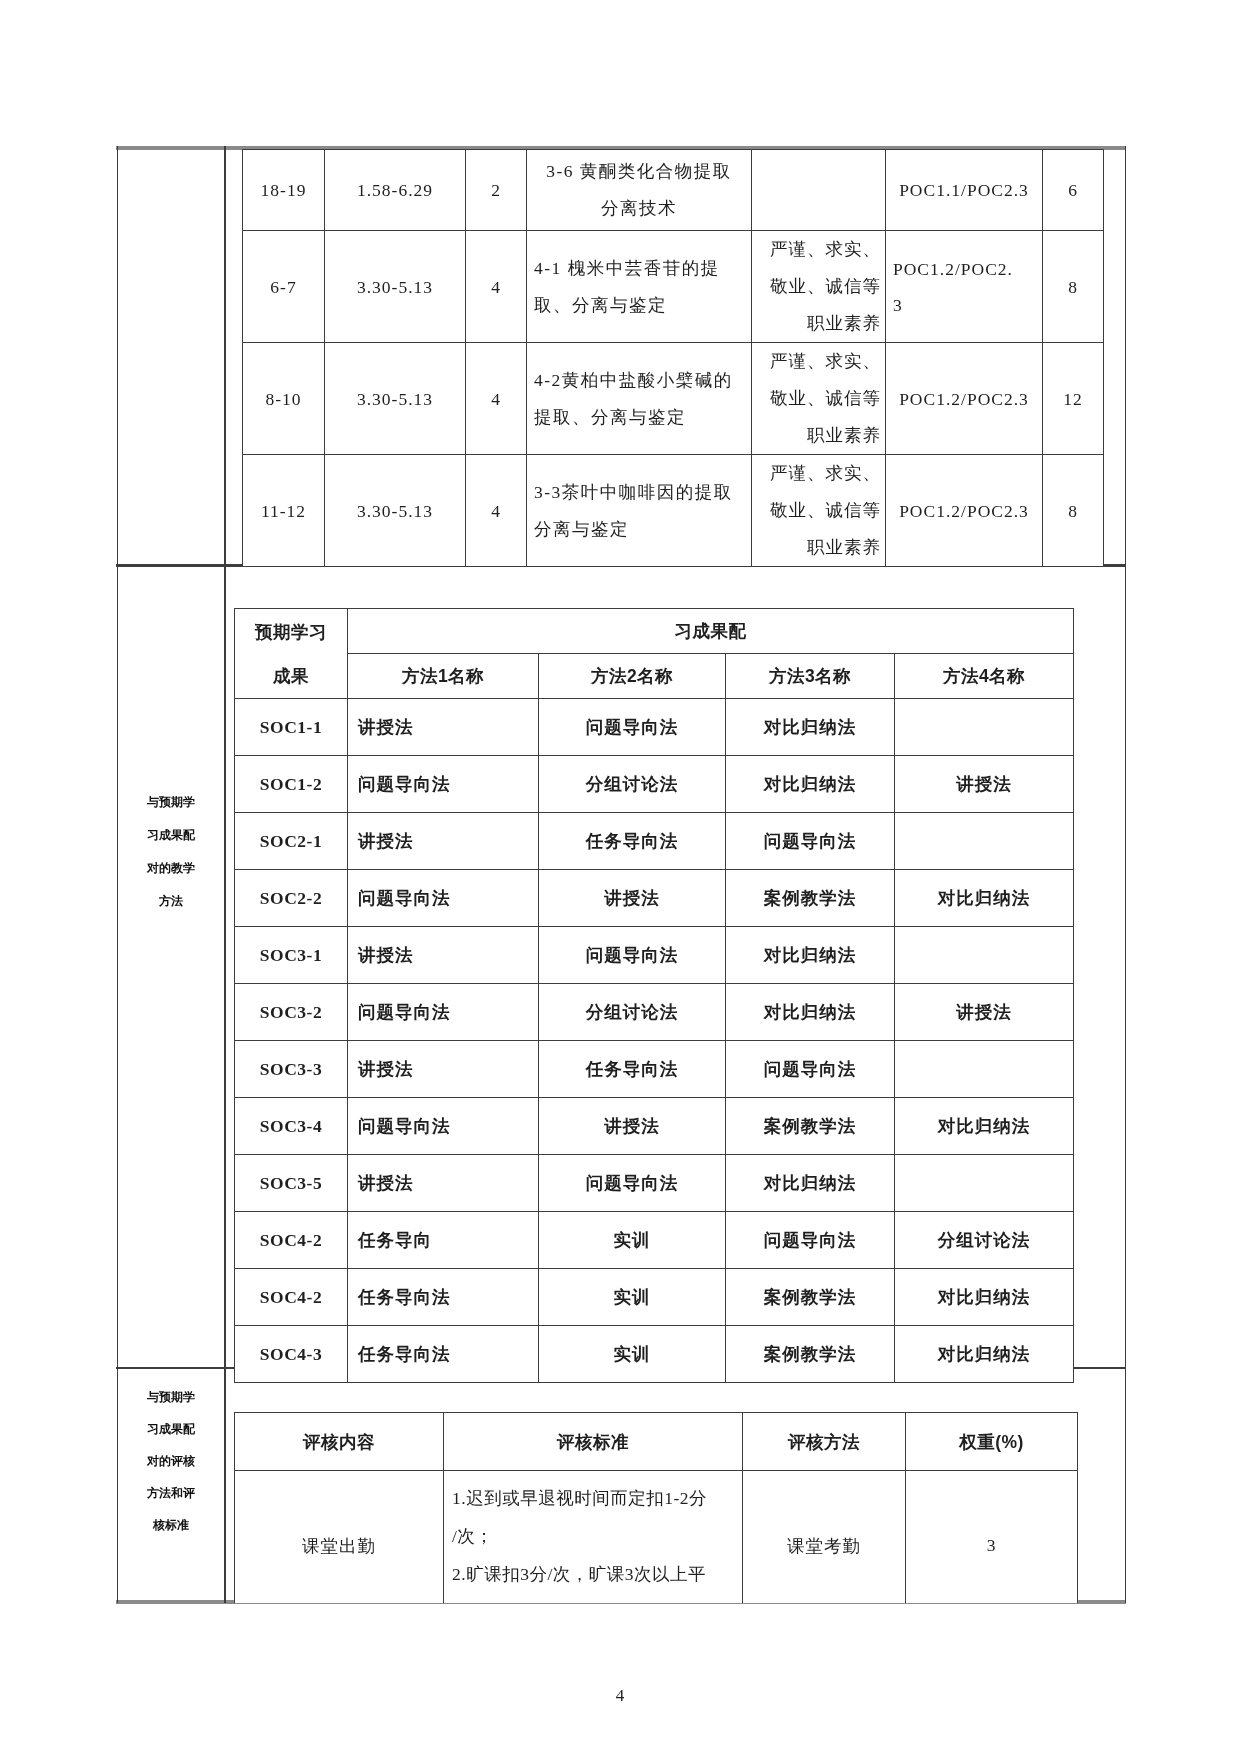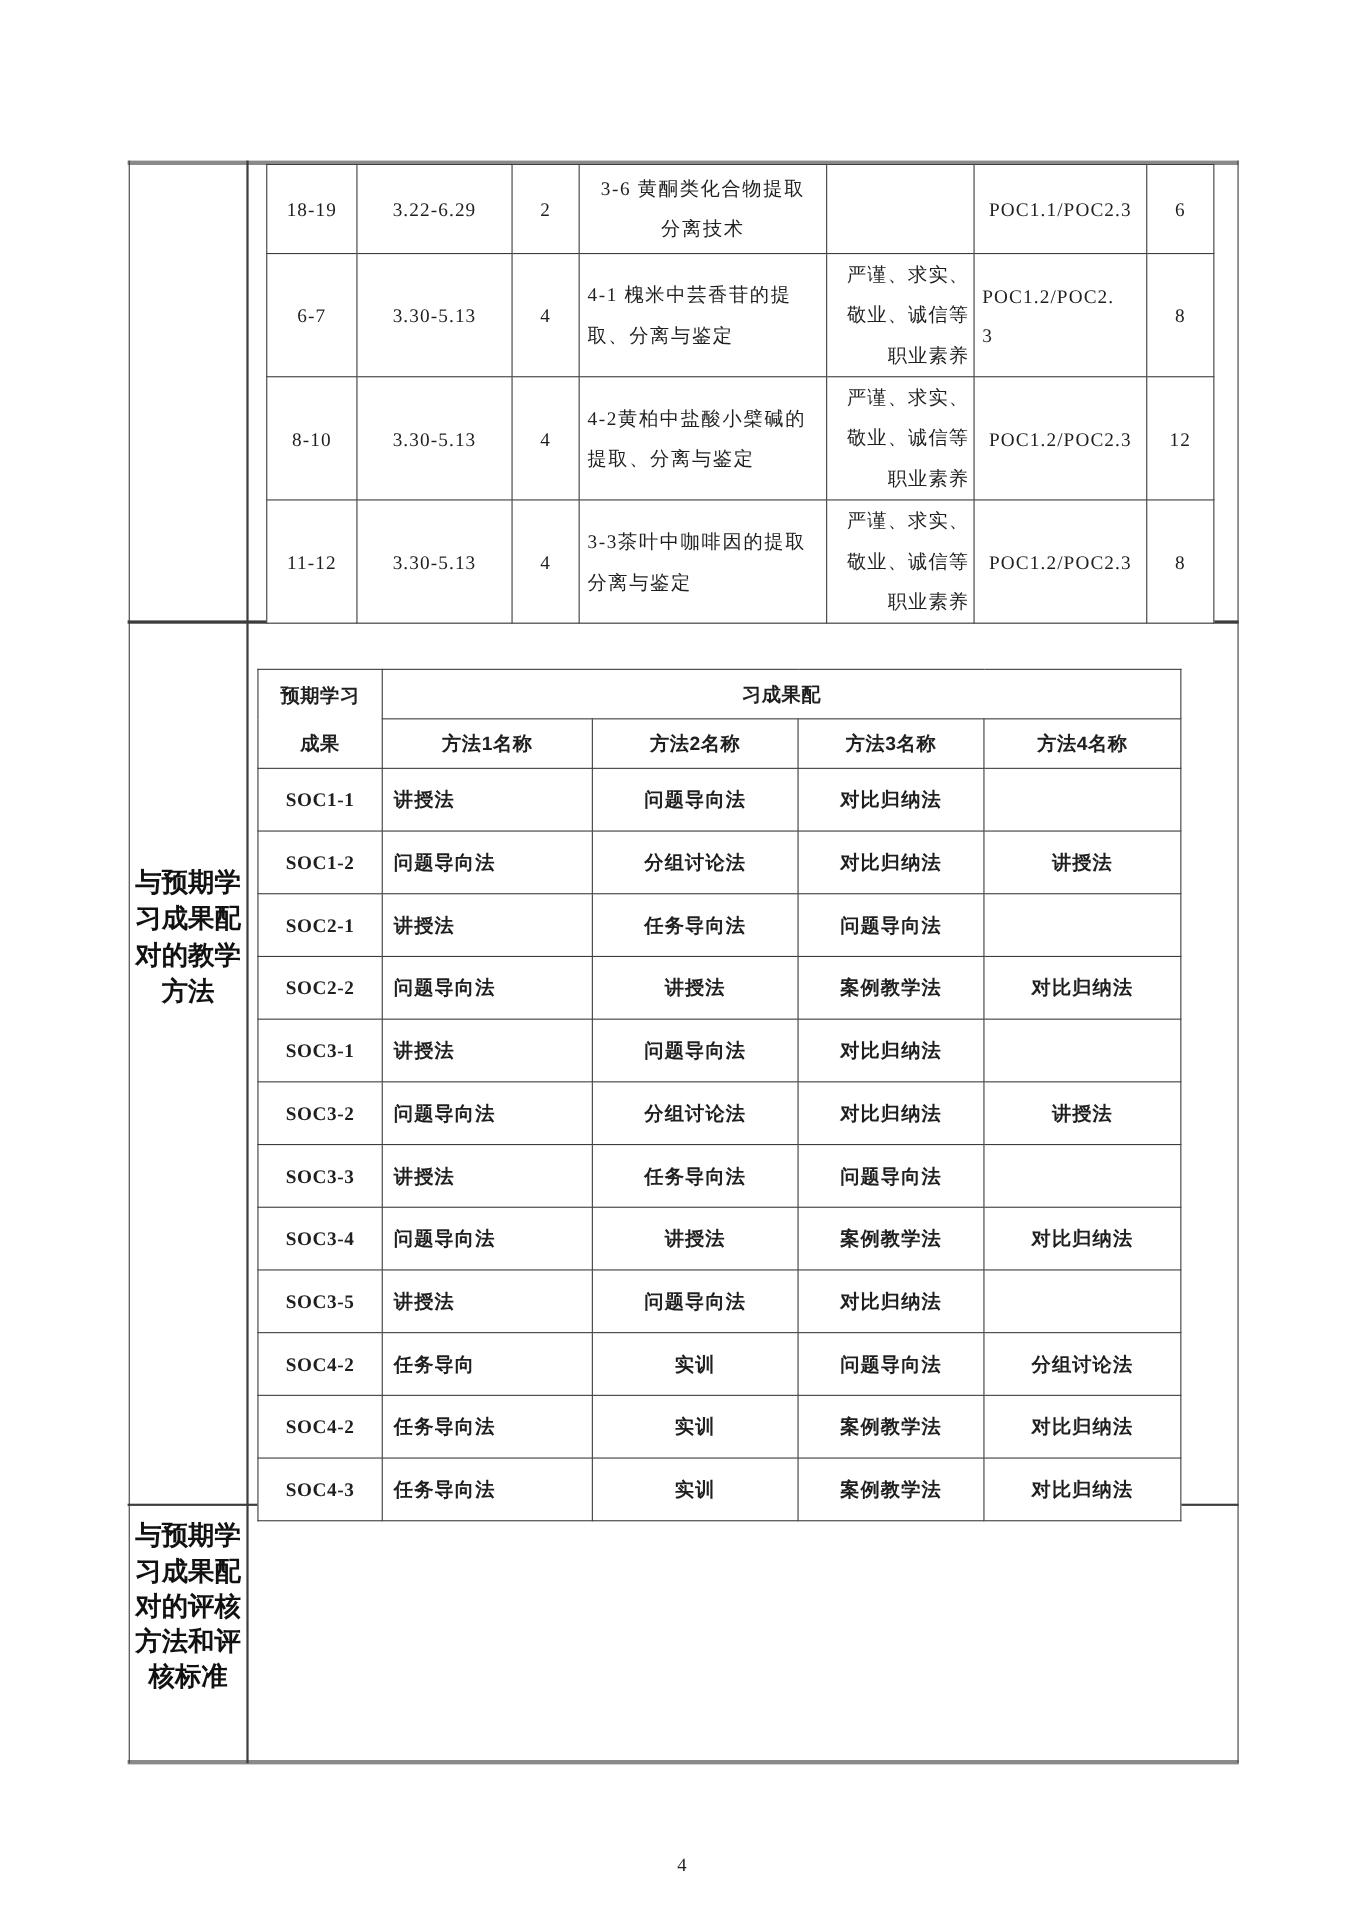--- a/index.html
+++ b/index.html
@@ -35,21 +35,21 @@
   #t2 .col1hdr { line-height:44px; }
   
   #t3wrap { position:absolute; left:234px; top:1412px; width:846px; height:191px; overflow:hidden; }
   #t3 { position:static; }
   #t3 tr.hrow { height:58px; }
   #t3 tr.data { height:150px; }
   #t3 .standard { text-align:left; vertical-align:top; padding:8px 6px 0 8px; line-height:38px; letter-spacing:0.5px; }
   
   .side-label {
     position:absolute; left:117px; width:108px; text-align:center;
-    font-family:"Liberation Sans", sans-serif; font-weight:bold; font-size:24px;
+    font-family:"Liberation Sans", sans-serif; font-weight:bold; font-size:12px;
     white-space:pre-line; color:#111;
   }
   #side2 { top:786px;  line-height:33px; }
   #side3 { top:1381px; line-height:32px; }
   
   #note {
     position:absolute; left:228px; top:1257px; width:912px;
     font-size:17.5px; line-height:32.5px; letter-spacing:2px; white-space:pre-line;
   }
   
@@ -74,21 +74,21 @@
         <col style="width:141px">
         <col style="width:61px">
       <col style="width:225px">
         <col style="width:134px">
         <col style="width:157px">
         <col style="width:61px">
     </colgroup>
     <tbody>
         <tr style="height:81px">
       <td>18-19</td>
-      <td>3.22-6.29</td>
+      <td>1.58-6.29</td>
       <td>2</td>
       <td class="content pre">3-6 黄酮类化合物提取
 分离技术</td>
       <td class="ethos pre left"></td>
       <td>POC1.1/POC2.3</td>
       <td>6</td>
     </tr>
     <tr style="height:109px">
       <td>6-7</td>
       <td>3.30-5.13</td>
@@ -241,16 +241,42 @@
   </tbody>
     </table>
 
 
   <div id="side3" class="side-label">与预期学
 习成果配
 对的评核
 方法和评
 核标准</div>
 
+  <div id="t3wrap">
+    <table id="t3">
+      <colgroup>
+        <col style="width:209px">
+          <col style="width:299px">
+          <col style="width:163px">
+          <col style="width:172px">
+      </colgroup>
+      <tbody>
+          <tr class="hrow">
+        <td class="hdr">评核内容</td>
+        <td class="hdr">评核标准</td>
+        <td class="hdr">评核方法</td>
+        <td class="hdr">权重(%)</td>
+      </tr>
+      <tr class="data">
+        <td>课堂出勤</td>
+        <td class="standard pre">1.迟到或早退视时间而定扣1-2分
+/次；
+2.旷课扣3分/次，旷课3次以上平</td>
+        <td>课堂考勤</td>
+        <td>3</td>
+      </tr>
+    </tbody>
+      </table>
+  </div>
 
   <div id="pageno">4</div>
 
 </div>
 
 </body></html>

